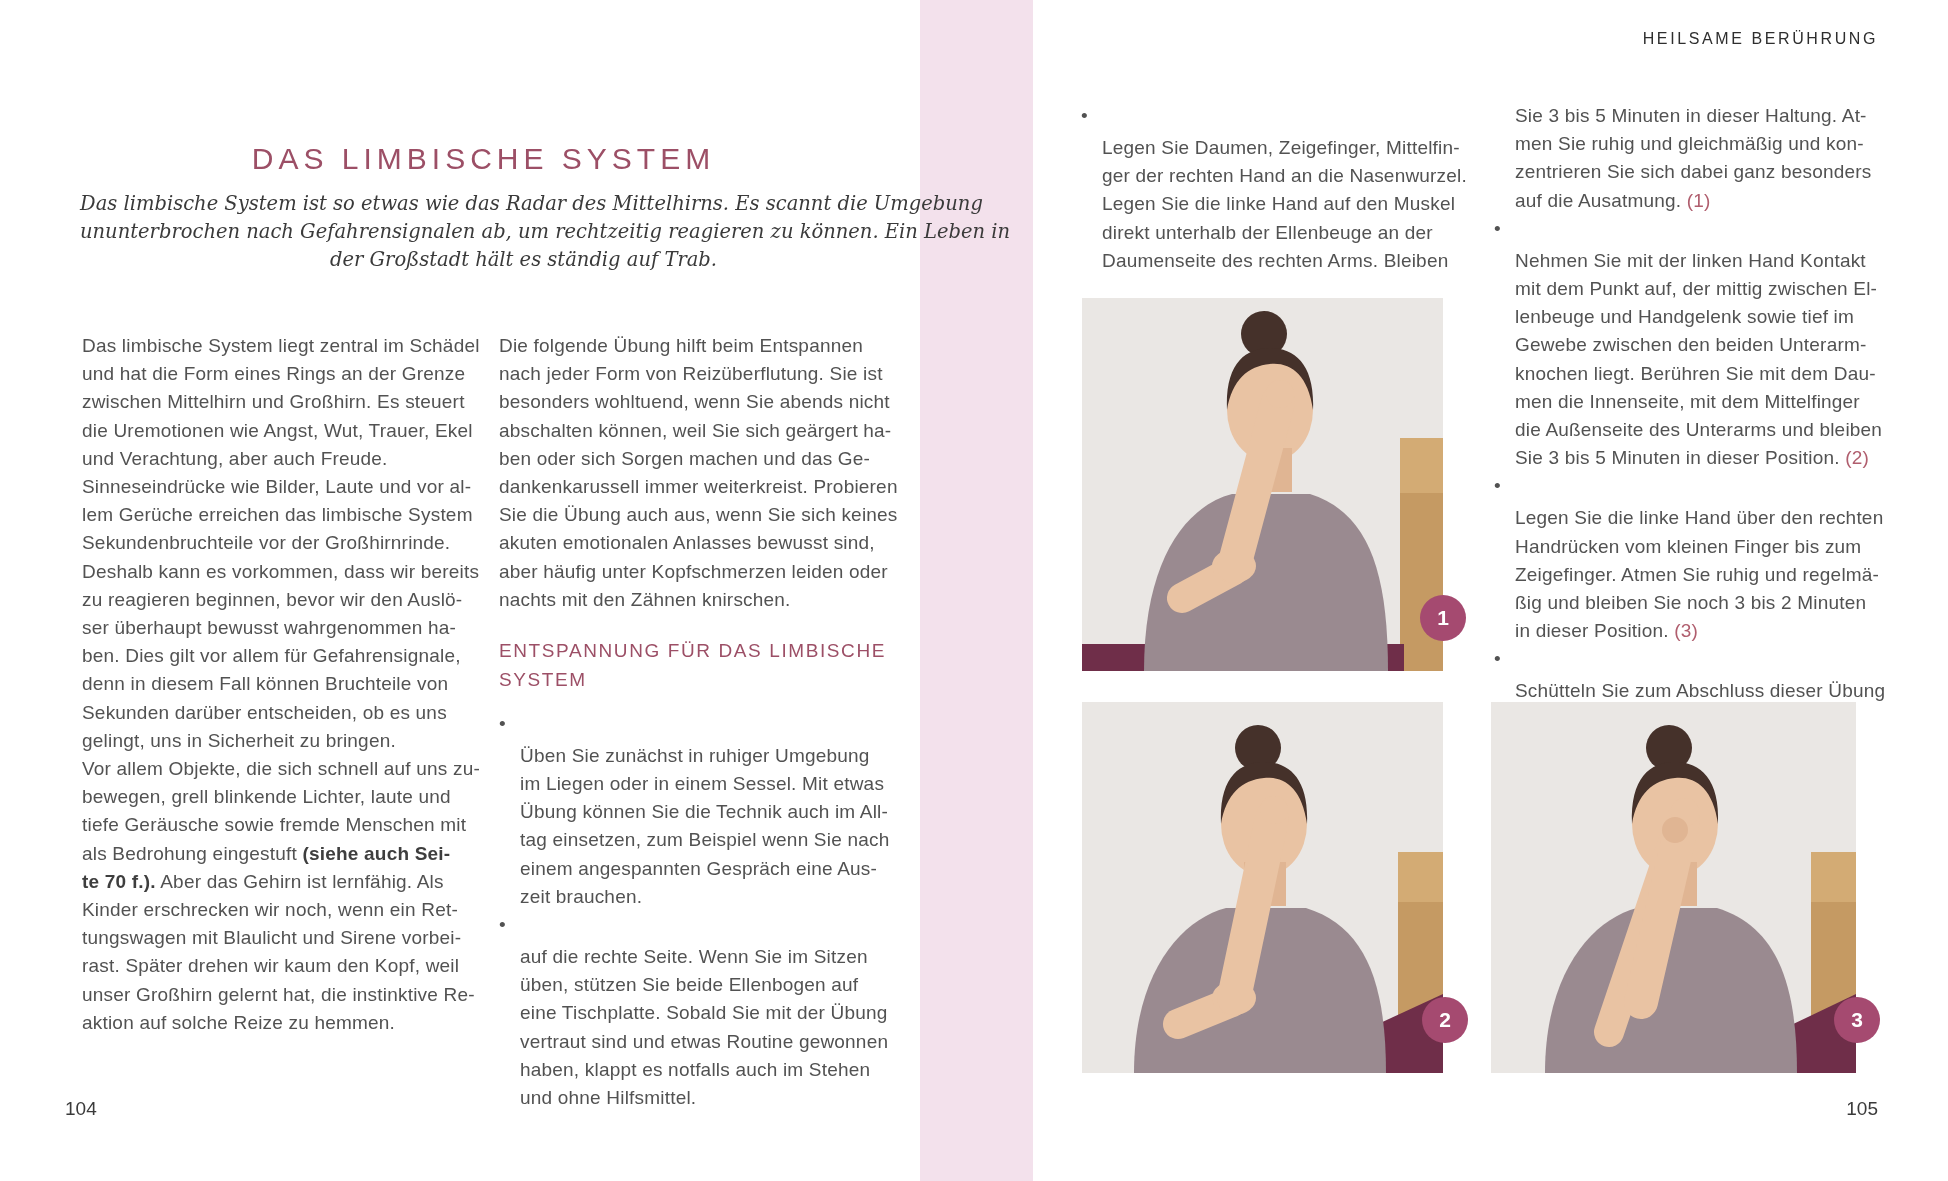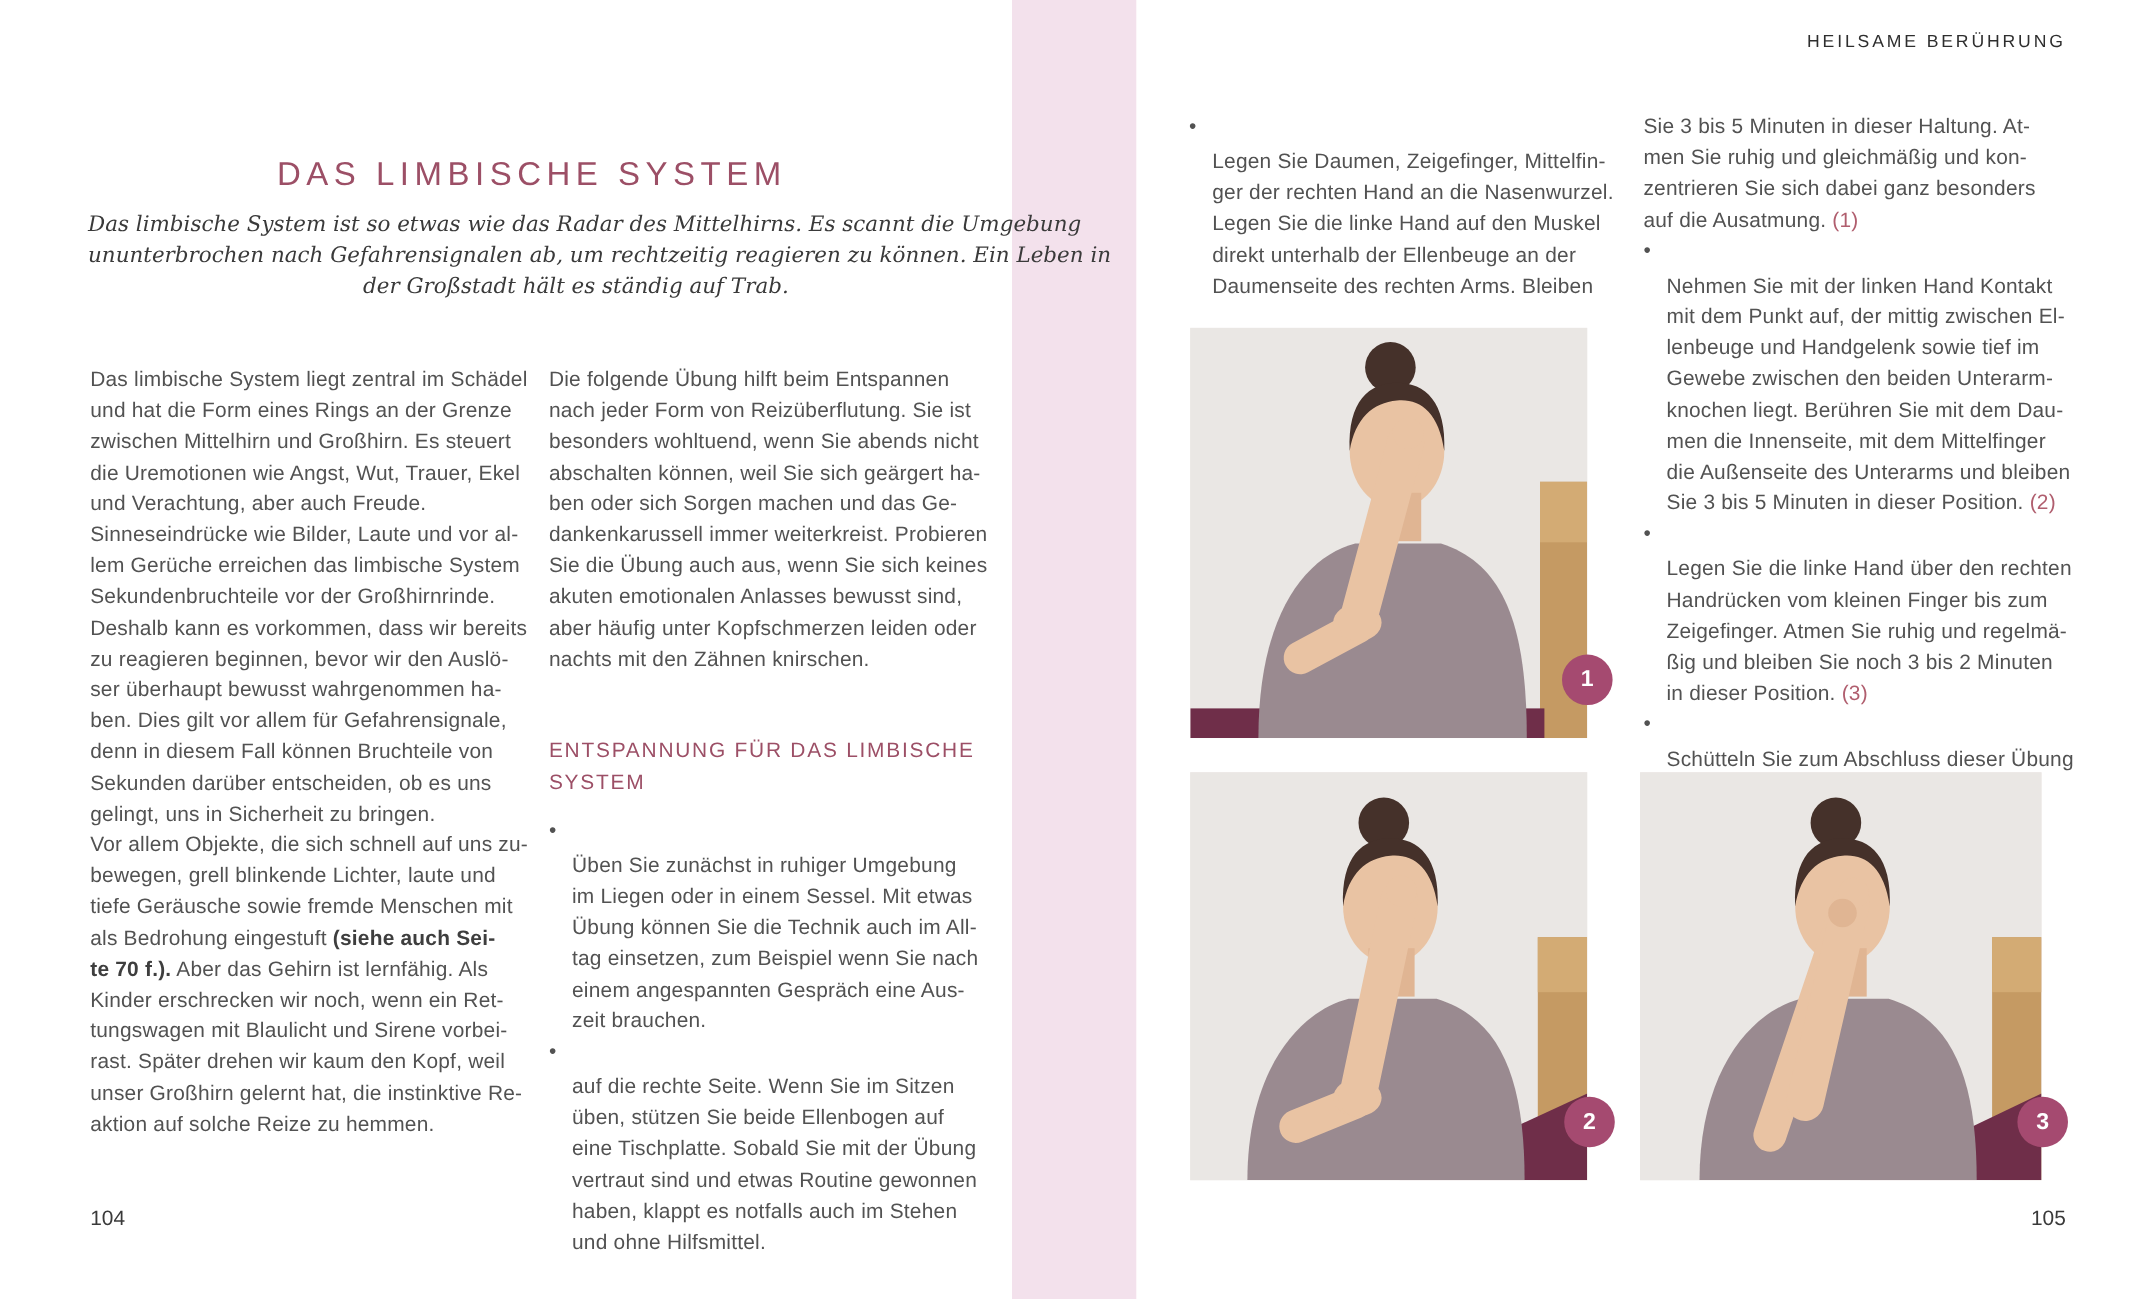--- a/index.html
+++ b/index.html
@@ -25,33 +25,33 @@
     font-size:19.5px; line-height:28px; color:#3a3a3a;margin-left:40px;
   }
   .col { position:absolute; }
   #col-l1 { left:82px;  top:332px; width:384px; }
   #col-l2 { left:499px; top:332px; width:390px; }
   #col-r1 { left:1081px; top:102px; width:392px; }
   #col-r2 { left:1494px; top:102px; width:398px; }
 
   .subheading {
     font-size:19px; letter-spacing:1.6px; color:#9c4f66; line-height:29px;
-    margin-top:54px; font-weight:400;
+    margin-top:22px; font-weight:400;
   }
   .bullet-item { display:flex; }
   .dot { width:21px; flex:none; }
   .bullet-text { flex:1 1 auto;margin-top:32px; }
-  .cont { }
+  .cont { margin-left:21px; }
 
   .runhead {
     position:absolute; top:30px; right:70px;
     font-size:16px; letter-spacing:2.6px; color:#2e2e2e; white-space:nowrap;
   }
   .pagenum { position:absolute; top:1098px; font-size:19px; color:#3a3a3a; }
-  #pn104 { left:82px; }
+  #pn104 { left:65px; }
   #pn105 { right:70px; }
 
   .photo { position:absolute; overflow:hidden; background:#eae7e4; }
   #photo1 { left:1082px; top:298px; width:361px; height:373px; }
   #photo2 { left:1082px; top:702px; width:361px; height:371px; }
   #photo3 { left:1491px; top:702px; width:365px; height:371px; }
   .photo svg { display:block; width:100%; height:100%; }
 
   .badge {
     position:absolute; width:46px; height:46px; border-radius:50%;

